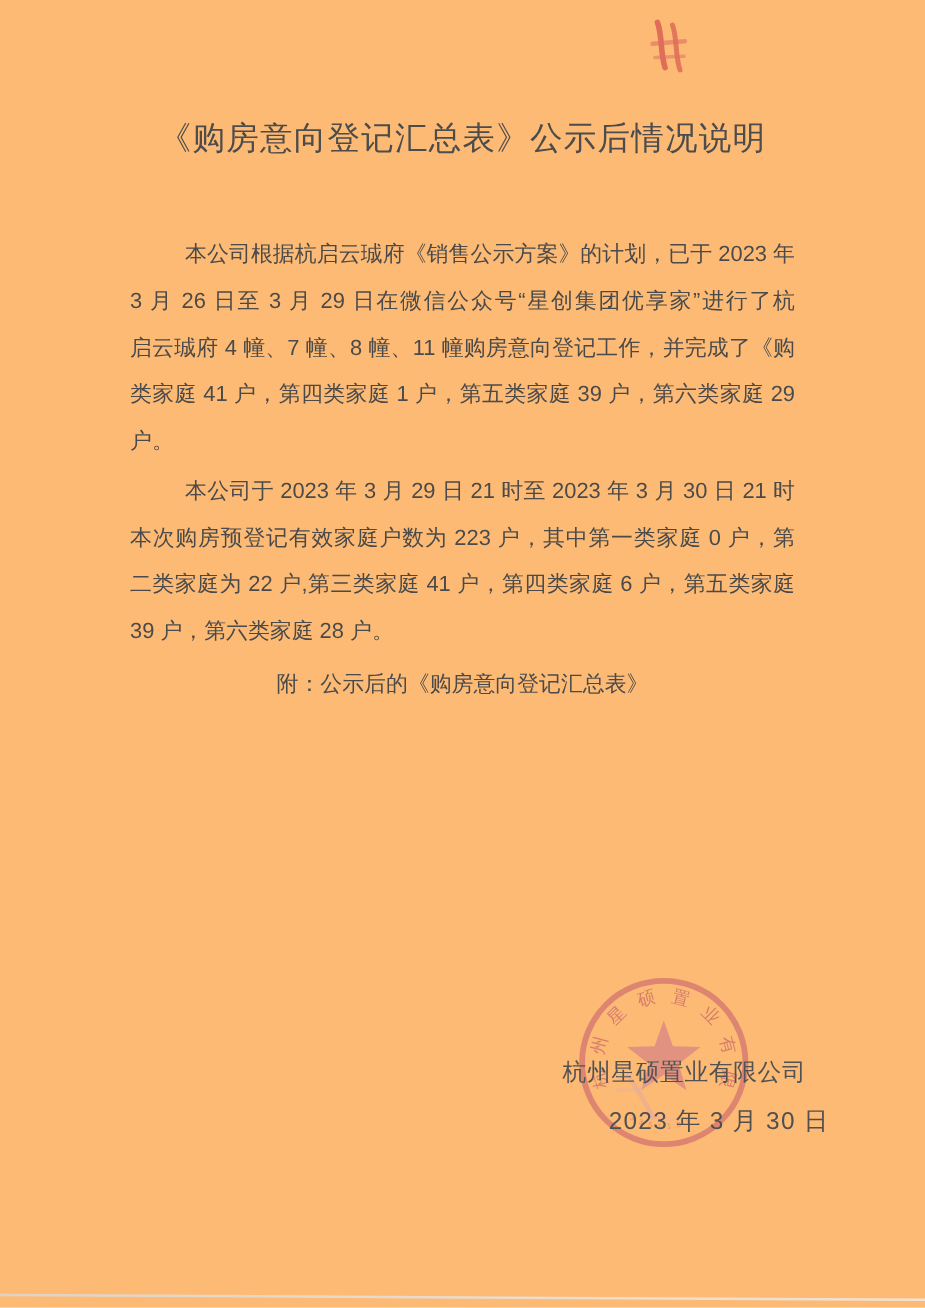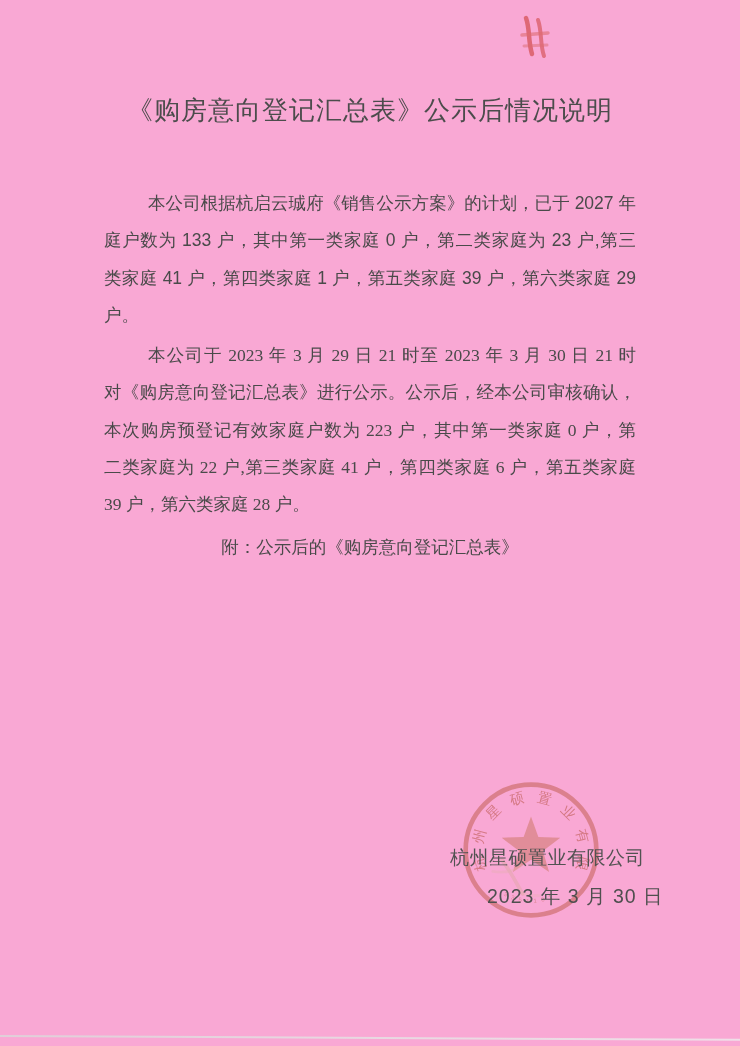--- a/index.html
+++ b/index.html
@@ -4,34 +4,34 @@
 <style>
   html,body { margin:0; padding:0; }
   body {
     width:740px; height:1046px;
     background:#ffffff;
     font-family:"Liberation Sans", sans-serif;
     -webkit-font-smoothing:antialiased;
   }
   .page {
     position:relative; width:740px; height:1046px;
-    background:#f9a8d4; overflow:hidden;
+    background:#fdba74; overflow:hidden;
     color:#4a4a4a;
   }
   .doc-title {
     position:absolute; top:93px; left:0; width:740px;
     text-align:center; font-size:26px; letter-spacing:1px;
     color:#4c4c4c; white-space:nowrap;
   }
   .body-block {
     position:absolute; left:104px; top:185px; width:532px;
     font-size:17.5px; line-height:37.3px; color:#4a4a4a;
   }
   .para { margin:0; }
-  .para + .para { margin-top:3px;font-family:Liberation Serif, serif; }
+  .para + .para { margin-top:3px; }
   .tline { display:block; text-align:justify; }
   .tline.fill { text-align-last:justify; }
   .tline.indent { text-indent:44px; }
   .attach-line {
     display:block; margin-top:5px; text-align:center;
   }
   .sig-company {
     position:absolute; left:450px; top:845px;
     font-size:19px; letter-spacing:0.5px; color:#525252;
     z-index:3; white-space:nowrap;
@@ -60,28 +60,28 @@
 </style>
 </head>
 <body>
 
 <div class="page">
 
   <div class="doc-title">《购房意向登记汇总表》公示后情况说明</div>
 
   <div class="body-block">
     <div class="para">
-      <span class="tline fill indent">本公司根据杭启云珹府《销售公示方案》的计划，已于 2027 年</span>
-      <span class="tline fill">庭户数为 133 户，其中第一类家庭 0 户，第二类家庭为 23 户,第三</span>
+      <span class="tline fill indent">本公司根据杭启云珹府《销售公示方案》的计划，已于 2023 年</span>
+      <span class="tline fill">3 月 26 日至 3 月 29 日在微信公众号“星创集团优享家”进行了杭</span>
+      <span class="tline fill">启云珹府 4 幢、7 幢、8 幢、11 幢购房意向登记工作，并完成了《购</span>
       <span class="tline fill">类家庭 41 户，第四类家庭 1 户，第五类家庭 39 户，第六类家庭 29</span>
       <span class="tline">户。</span>
     </div>
     <div class="para">
       <span class="tline fill indent">本公司于 2023 年 3 月 29 日 21 时至 2023 年 3 月 30 日 21 时</span>
-      <span class="tline fill">对《购房意向登记汇总表》进行公示。公示后，经本公司审核确认，</span>
       <span class="tline fill">本次购房预登记有效家庭户数为 223 户，其中第一类家庭 0 户，第</span>
       <span class="tline fill">二类家庭为 22 户,第三类家庭 41 户，第四类家庭 6 户，第五类家庭</span>
       <span class="tline">39 户，第六类家庭 28 户。</span>
     </div>
     <span class="tline attach-line">附：公示后的《购房意向登记汇总表》</span>
   </div>
 
   <svg class="seal" viewBox="0 0 150 150" xmlns="http://www.w3.org/2000/svg">
     <defs>
       <path id="arcTop" d="M 30,101 A 52,52 0 1 1 120,101" fill="none"></path>

